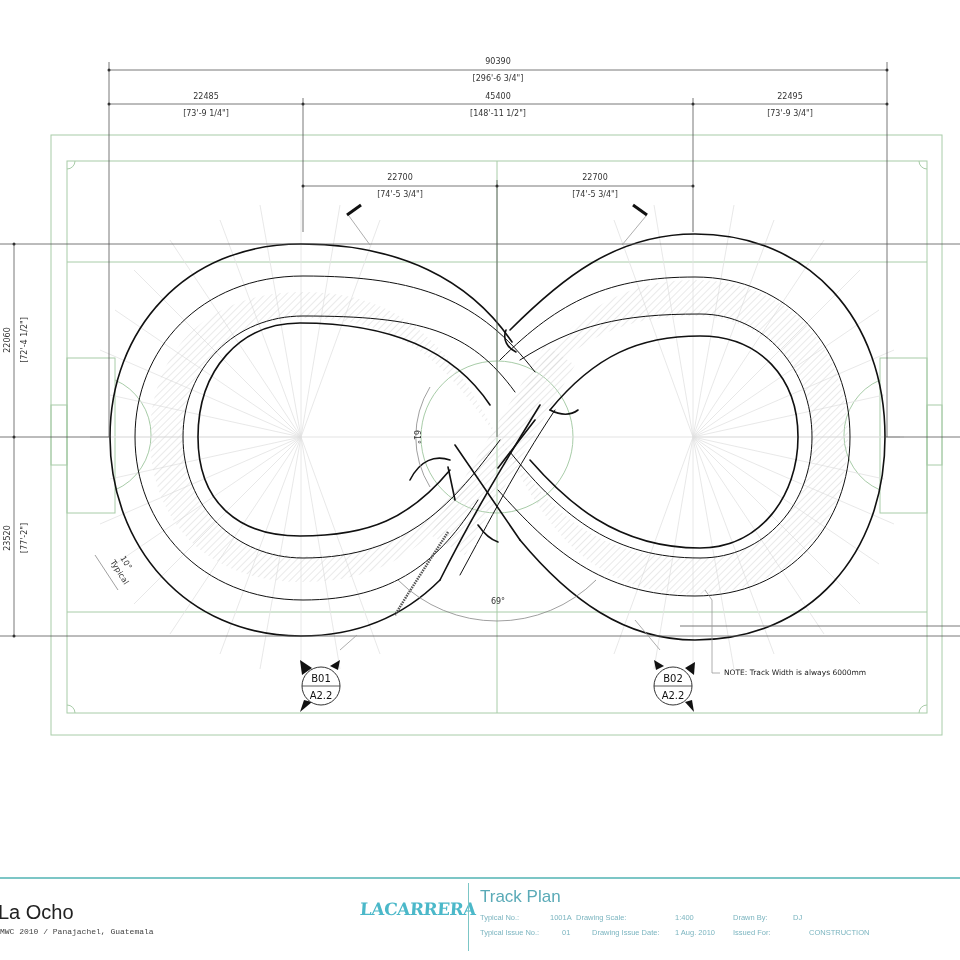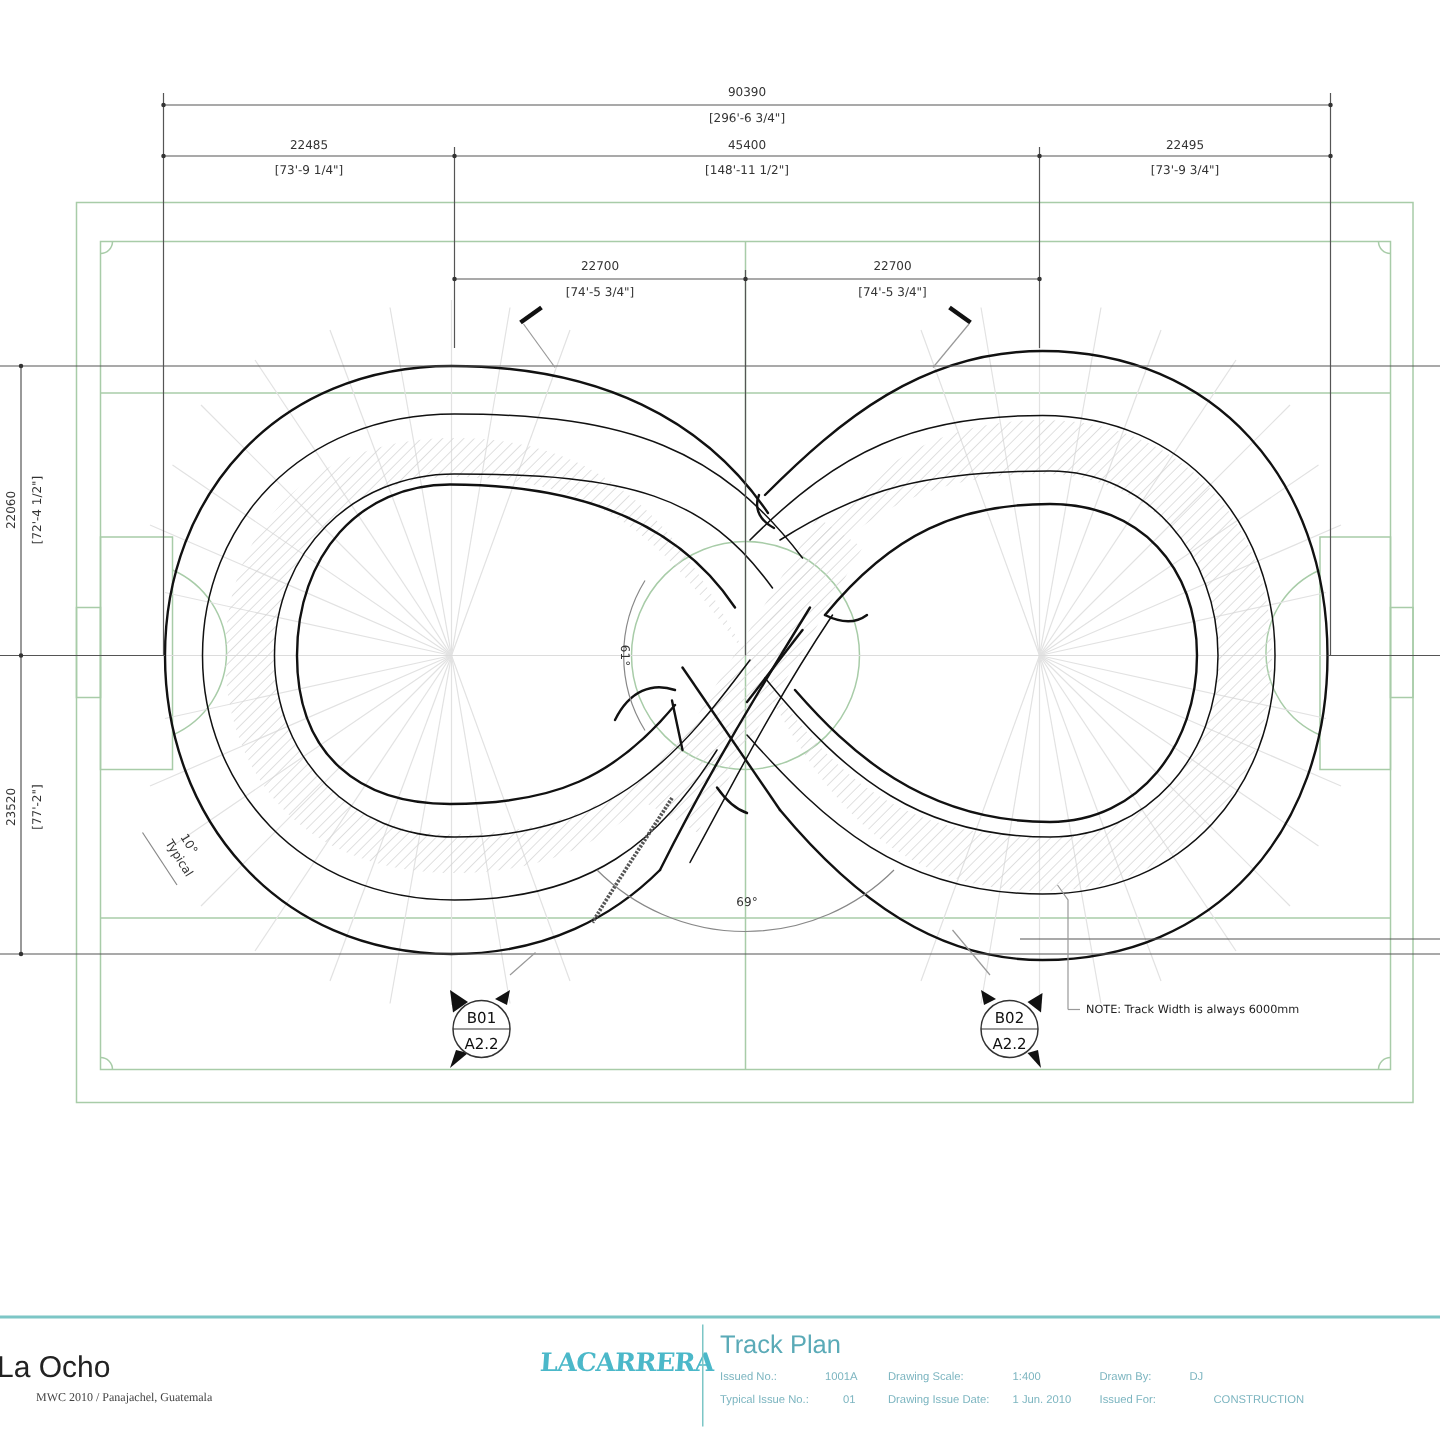--- a/index.html
+++ b/index.html
@@ -4,21 +4,21 @@
 <style>
   html, body { margin:0; padding:0; background:#ffffff; }
   body { width:960px; height:960px; position:relative; overflow:hidden; font-family:"DejaVu Sans", sans-serif; }
   #drawing { position:absolute; left:0; top:0; width:960px; height:860px; }
   .dim-text { font-family:"DejaVu Sans", sans-serif; font-size:8px; fill:#333; }
   .callout-text { font-family:"DejaVu Sans", sans-serif; font-size:10px; fill:#111; }
   .note-text { font-family:"DejaVu Sans", sans-serif; font-size:7.5px; fill:#222; }
   .title-block { position:absolute; left:0; top:877px; width:960px; height:83px; border-top:2px solid #7cc6c6; }
   .tb-left { position:absolute; left:0; top:0; width:468px; height:70px;text-align:center; }
   .tb-name { position:absolute; left:-2px; top:22px; font-family:"Liberation Sans", sans-serif; font-size:20px; color:#222; }
-  .tb-sub { position:absolute; left:0; top:48px; font-family:Liberation Serif, serif; font-size:8px; color:#444;padding-left:24px; }
+  .tb-sub { position:absolute; left:0; top:48px; font-family:Liberation Mono, monospace; font-size:8px; color:#444; }
   .tb-logo { position:absolute; left:360px; top:20px; font-family:"DejaVu Serif", serif; font-weight:bold; font-size:17px; color:#4bb8c9; letter-spacing:-0.5px; transform:skewX(-4deg); }
   .tb-divider { position:absolute; left:468px; top:4px; width:1px; height:68px; background:#7cc6c6; }
   .tb-right { position:absolute; left:480px; top:8px; width:480px; height:70px; }
   .tb-title { font-family:"Liberation Sans", sans-serif; font-size:17px; color:#5aaab7; margin:0; line-height:20px; }
   .tb-grid { position:absolute; top:26px; left:0; font-family:"Liberation Sans", sans-serif; font-size:7.5px; color:#7cb5c0; }
   .tb-cell { position:absolute; white-space:nowrap; }
 </style>
 </head>
 <body>
 
@@ -243,27 +243,27 @@
 <div class="title-block">
   <div class="tb-left">
     <div class="tb-name">La Ocho</div>
     <div class="tb-sub">MWC 2010  /  Panajachel, Guatemala</div>
     <div class="tb-logo">LACARRERA</div>
   </div>
   <div class="tb-divider"></div>
   <div class="tb-right">
     <div class="tb-title">Track Plan</div>
     <div class="tb-grid">
-      <span class="tb-cell" style="left:0;top:0">Issued No.:</span>
+      <span class="tb-cell" style="left:0;top:0">Typical No.:</span>
       <span class="tb-cell" style="left:70px;top:0">1001A</span>
-      <span class="tb-cell" style="left:112px;top:0">Drawing Scale:</span>
+      <span class="tb-cell" style="left:96px;top:0">Drawing Scale:</span>
       <span class="tb-cell" style="left:195px;top:0">1:400</span>
       <span class="tb-cell" style="left:253px;top:0">Drawn By:</span>
       <span class="tb-cell" style="left:313px;top:0">DJ</span>
       <span class="tb-cell" style="left:0;top:15px">Typical Issue No.:</span>
       <span class="tb-cell" style="left:82px;top:15px">01</span>
       <span class="tb-cell" style="left:112px;top:15px">Drawing Issue Date:</span>
-      <span class="tb-cell" style="left:195px;top:15px">1 Jun. 2010</span>
+      <span class="tb-cell" style="left:195px;top:15px">1 Aug. 2010</span>
       <span class="tb-cell" style="left:253px;top:15px">Issued For:</span>
       <span class="tb-cell" style="left:329px;top:15px">CONSTRUCTION</span>
     </div>
   </div>
 </div>
 
 </body></html>

